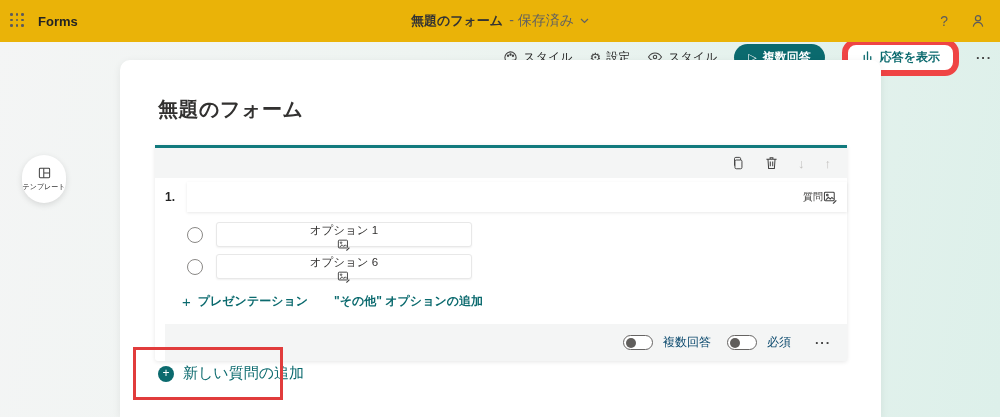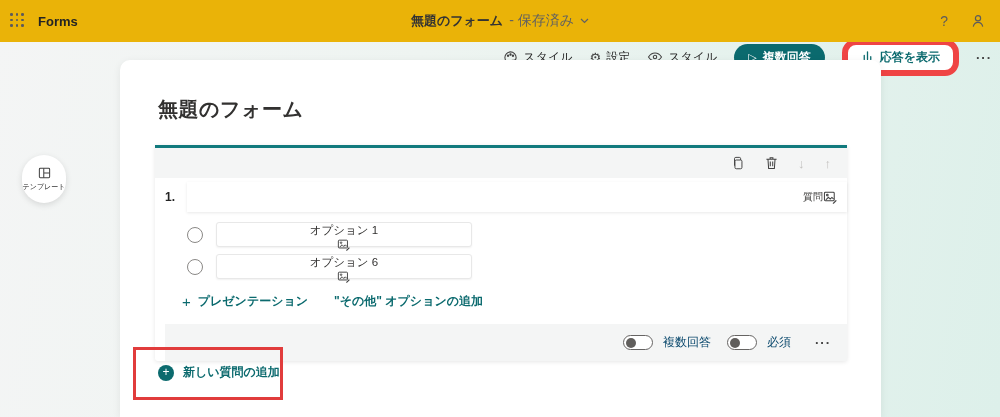--- a/index.html
+++ b/index.html
@@ -60,21 +60,21 @@
   .add-other { margin-left:26px; color:#0b6a6e; font-size:12px; font-weight:700; cursor:pointer; }
   .q-foot { margin-top:14px; height:37px; background:#f4f5f5; display:flex; align-items:center; justify-content:flex-end; gap:10px; padding-right:16px; }
   .toggle { width:30px; height:15px; border:1px solid #666463; border-radius:8px; position:relative; background:#fff; cursor:pointer; flex:none; }
   .toggle .knob { position:absolute; left:2px; top:1.5px; width:10px; height:10px; border-radius:50%; background:#605e5c; }
   .toggle-label { font-size:12px; color:#0c4a6e; margin-right:6px; }
   .q-foot .more-dots { margin-left:8px; }
 
   
   .add-question { position:absolute; left:38px; top:304px; display:flex; align-items:center; gap:9px; cursor:pointer; }
   .add-q-circle { width:16px; height:16px; border-radius:50%; background:#0b6a6e; color:#fff; font-size:12px; line-height:15px; text-align:center; flex:none; }
-  .add-q-label { color:#0b6a6e; font-size:12px; font-weight:700; }
+  .add-q-label { color:#0b6a6e; font-size:15px; font-weight:400; }
   .annotation-box { position:absolute; left:13px; top:287px; width:150px; height:53px; border:3px solid #e13c3c; pointer-events:none; }
 </style>
 </head>
 <body>
 
 <div class="topbar">
   <div class="waffle">
     <i></i>
       <i></i>
       <i></i>

